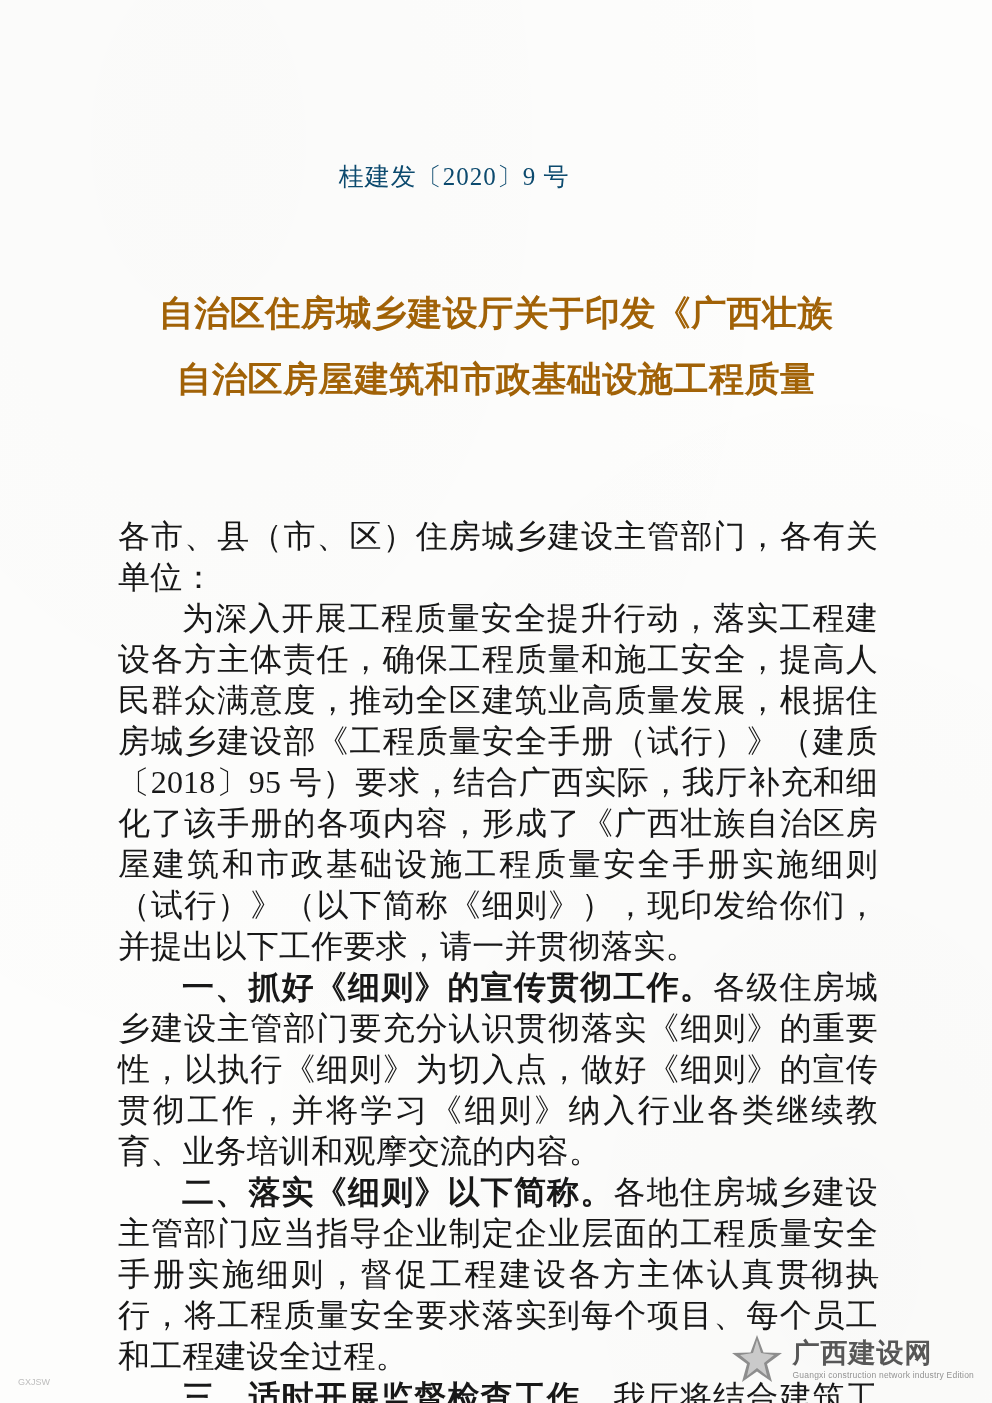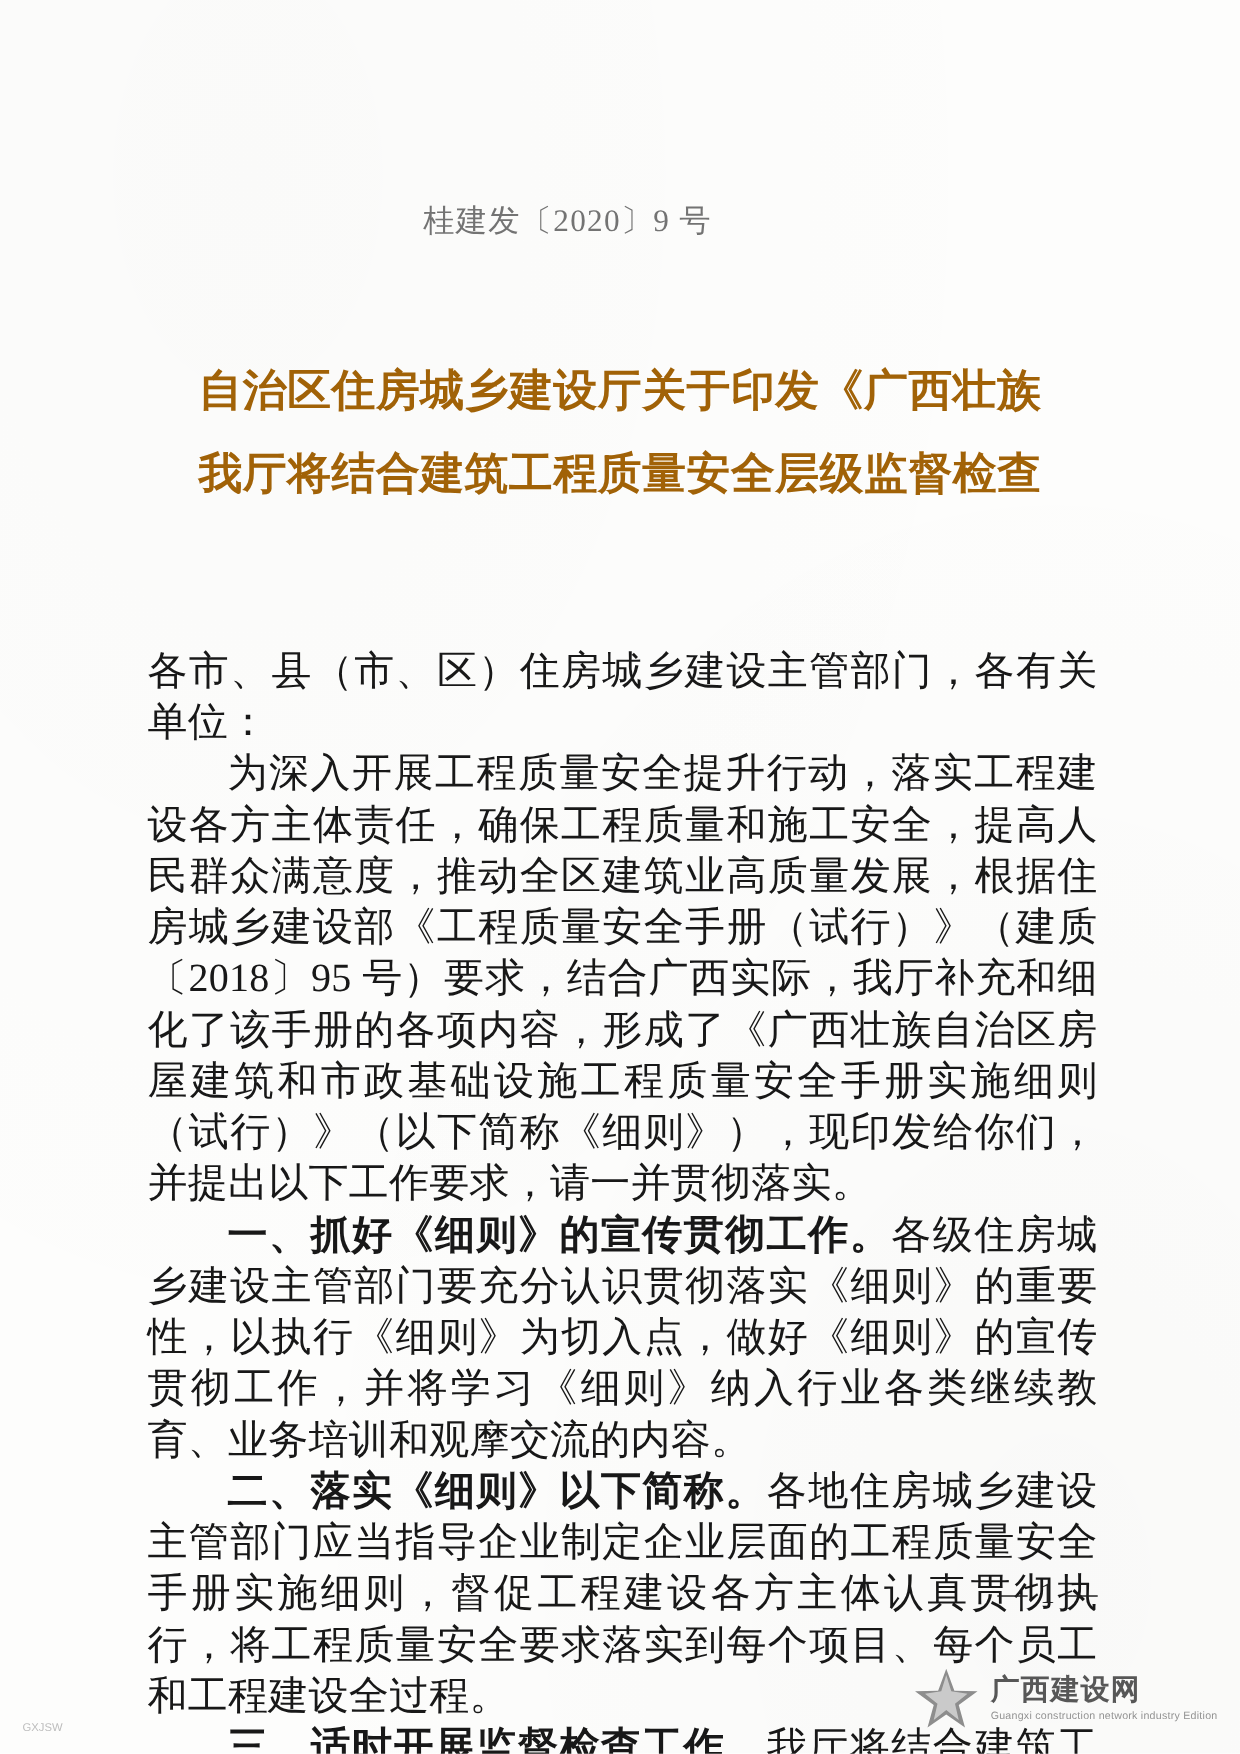--- a/index.html
+++ b/index.html
@@ -21,21 +21,21 @@
     background: #fdfdfc;
   }
   .doc-number {
     position: absolute;
     top: 160px;
     left: 0;
     width: 908px;
     text-align: center;
     font-size: 25px;
     letter-spacing: 1px;
-    color: #737373;
+    color: #0c4a6e;
     font-family: "Liberation Serif", "DejaVu Serif", serif;
   }
   .doc-title {
     position: absolute;
     top: 280px;
     left: 110px;
     width: 772px;
     text-align: center;
     font-size: 35px;
     font-weight: bold;
@@ -89,21 +89,21 @@
     position: relative;
     display: block;
   }
   .wm-text {
     display: flex;
     flex-direction: column;
     justify-content: center;
     line-height: 1.1;
   }
   .wm-title {
-    font-size: 23px;
+    font-size: 27px;
     font-weight: bold;
     color: #4a4a4a;
     font-family: "DejaVu Sans", "Liberation Sans", sans-serif;
     letter-spacing: 1px;
   }
   .wm-sub {
     font-size: 8.5px;
     color: #8a8a8a;
     font-family: "Liberation Sans", "DejaVu Sans", sans-serif;
     letter-spacing: 0.2px;
@@ -131,21 +131,21 @@
 <body>
 
 <div class="page">
 
   <div class="paper-texture"></div>
 
   <div class="doc-number">桂建发〔2020〕9 号</div>
 
   <div class="doc-title">
     <div>自治区住房城乡建设厅关于印发《广西壮族</div>
-    <div>我厅将结合建筑工程质量安全层级监督检查</div>
+    <div>自治区房屋建筑和市政基础设施工程质量</div>
   </div>
 
   <div class="body-text">
     <p>各市、县（市、区）住房城乡建设主管部门，各有关单位：</p>
     <p class="indent">为深入开展工程质量安全提升行动，落实工程建设各方主体责任，确保工程质量和施工安全，提高人民群众满意度，推动全区建筑业高质量发展，根据住房城乡建设部《工程质量安全手册（试行）》（建质〔2018〕95 号）要求，结合广西实际，我厅补充和细化了该手册的各项内容，形成了《广西壮族自治区房屋建筑和市政基础设施工程质量安全手册实施细则（试行）》（以下简称《细则》），现印发给你们，并提出以下工作要求，请一并贯彻落实。</p>
     <p class="indent"><span class="lead-bold">一、抓好《细则》的宣传贯彻工作。</span><span>各级住房城乡建设主管部门要充分认识贯彻落实《细则》的重要性，以执行《细则》为切入点，做好《细则》的宣传贯彻工作，并将学习《细则》纳入行业各类继续教育、业务培训和观摩交流的内容。</span></p>
     <p class="indent"><span class="lead-bold">二、落实《细则》以下简称。</span><span>各地住房城乡建设主管部门应当指导企业制定企业层面的工程质量安全手册实施细则，督促工程建设各方主体认真贯彻执行，将工程质量安全要求落实到每个项目、每个员工和工程建设全过程。</span></p>
     <p class="indent"><span class="lead-bold">三、适时开展监督检查工作。</span><span>我厅将结合建筑工程质量安全层级监督检查，对各地执行《细则》的情况进行监督检查，并将《细则》的贯彻落实情况纳入住房城乡建设主管部门、工程质量安全监督机构履职考核内容。</span></p>
   </div>
 

